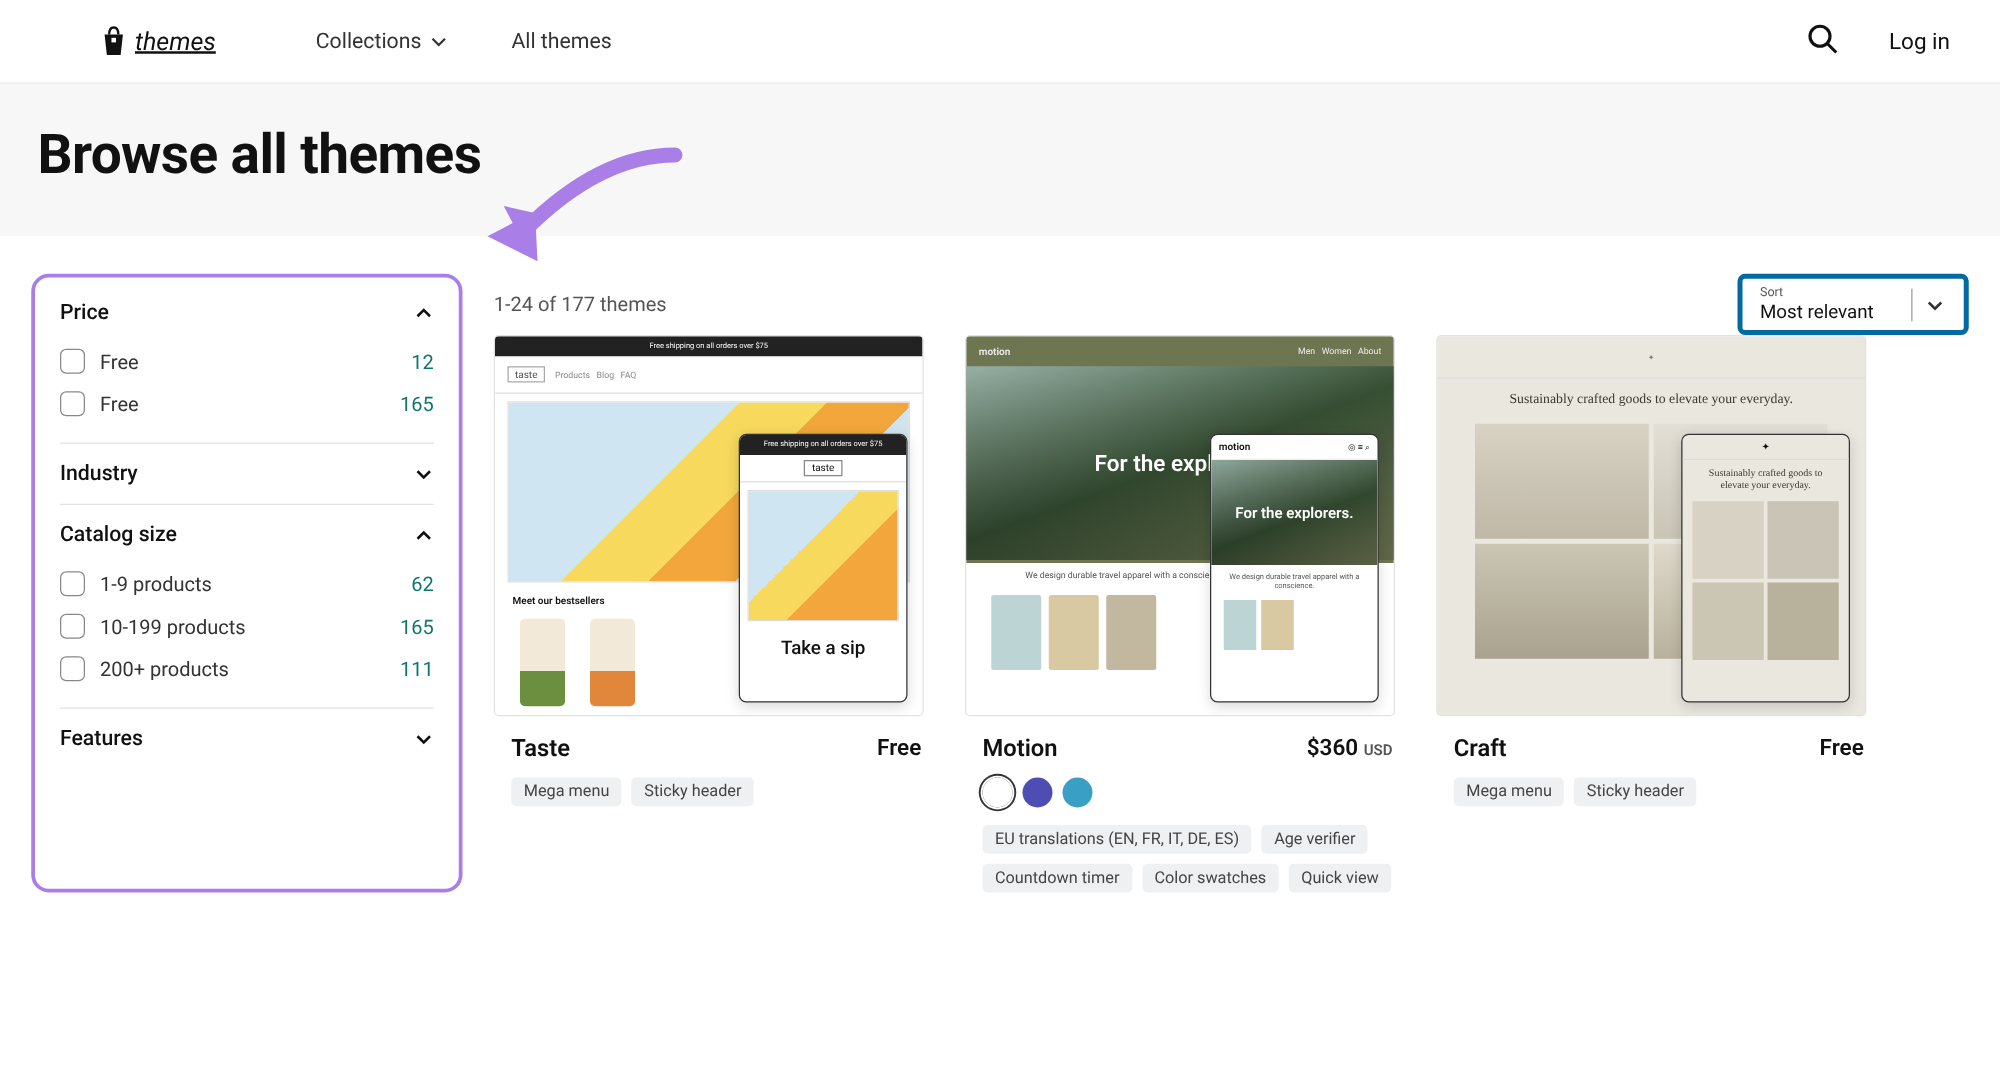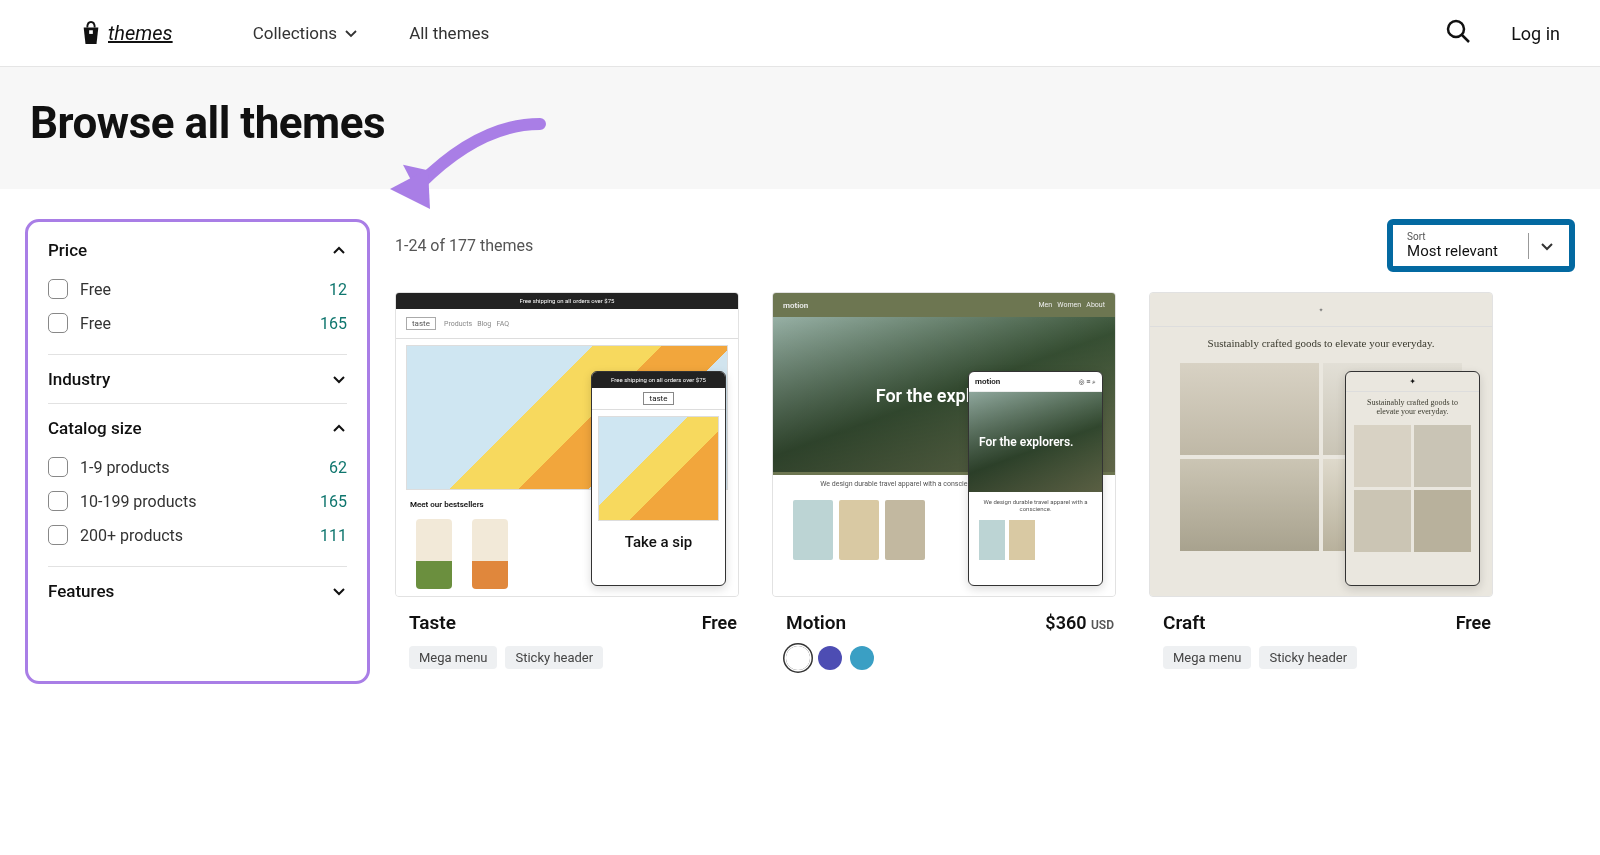--- a/index.html
+++ b/index.html
@@ -22,23 +22,23 @@
 .filter:last-child { border-bottom: none; padding-bottom: 6px; }
 .filter:first-child { padding-top: 0; }
 .filter-head { display: flex; justify-content: space-between; align-items: center; cursor: pointer; font-size: 17px; font-weight: 500; }
 .filter-opts { margin-top: 12px; }
 .filter-opt { display: flex; align-items: center; padding: 7px 0; cursor: pointer; }
 .checkbox { width: 20px; height: 20px; border: 1.5px solid #888; border-radius: 5px; margin-right: 12px; flex-shrink: 0; }
 .opt-label { font-size: 16px; color: #333; flex: 1; }
 .opt-count { font-size: 16px; color: #0f766e; }
 .chev { width: 16px; height: 16px; }
 .main { flex: 1; }
-.main-head { display: flex; justify-content: space-between; align-items: center; margin-bottom: 20px; }
+.main-head { display: flex; justify-content: space-between; align-items: center; }
 .results-count { font-size: 16px; color: #555; }
-.sort { border: 6px solid #0369a1; border-radius: 6px; padding: 6px 14px; display: flex; align-items: center; gap: 30px; cursor: pointer; min-width: 185px; }
+.sort { border: 4px solid #0369a1; border-radius: 6px; padding: 6px 14px; display: flex; align-items: center; gap: 30px; cursor: pointer; min-width: 185px; }
 .sort-inner { display: flex; flex-direction: column; }
 .sort-label { font-size: 10px; color: #555; }
 .sort-value { font-size: 15px; }
 .sort-divider { width: 1px; height: 26px; background: #999; }
 .grid { display: flex; gap: 33px; }
 .card { width: 344px; }
 .card-img { width: 100%; height: 305px; border: 1px solid #e2e2e2; border-radius: 4px; background: #f4f4f4; position: relative; overflow: hidden; }
 .card-meta { padding: 14px 2px 0 14px; }
 .card-row1 { display: flex; justify-content: space-between; align-items: center; margin-bottom: 12px; }
 .card-name { font-size: 19px; font-weight: 600; }
@@ -238,39 +238,46 @@
               <div style="width:40px;height:60px;background:#bcd4d4;border-radius:2px"></div>
               <div style="width:40px;height:60px;background:#d9c9a3;border-radius:2px"></div>
               <div style="width:40px;height:60px;background:#c2b8a0;border-radius:2px"></div>
             </div>
           </div>
           <div class="preview-mobile">
             <div style="height:20px;display:flex;align-items:center;padding:0 6px;font-size:8px;justify-content:space-between;border-bottom:1px solid #eee">
               <span style="font-weight:600">motion</span>
               <span style="font-size:7px">◎ ≡ ⌕</span>
             </div>
-            <div style="height:100px;background:linear-gradient(rgba(0,0,0,0.15),rgba(0,0,0,0.35)),linear-gradient(160deg,#a8c4b8,#3e5a3a 55%,#8a9267);display:flex;align-items:center;">
+            <div style="height:84px;background:linear-gradient(rgba(0,0,0,0.15),rgba(0,0,0,0.35)),linear-gradient(160deg,#a8c4b8,#3e5a3a 55%,#8a9267);display:flex;align-items:center;justify-content:center">
               <span style="color:#fff;font-size:12px;font-weight:600;text-align:center;padding:0 10px">For the explorers.</span>
             </div>
             <div style="font-size:6px;text-align:center;padding:6px 10px;color:#555">We design durable travel apparel with a conscience.</div>
             <div style="display:flex;gap:4px;padding:2px 10px">
               <div style="width:26px;height:40px;background:#bcd4d4"></div>
               <div style="width:26px;height:40px;background:#d9c9a3"></div>
             </div>
           </div>
         </div>
         <div class="card-meta">
           <div class="card-row1">
             <span class="card-name">Motion</span>
             <span class="card-price"><span>$360</span> <span class="usd">USD</span></span>
           </div>
           <div class="swatches">
             <div class="swatch sel" style="#7a7c3c"></div>
             <div class="swatch" style="background:#4d4db3"></div>
             <div class="swatch" style="background:#3a9fc4"></div>
+          </div>
+          <div class="tags">
+            <span class="tag">EU translations (EN, FR, IT, DE, ES)</span>
+            <span class="tag">Age verifier</span>
+            <span class="tag">Countdown timer</span>
+            <span class="tag">Color swatches</span>
+            <span class="tag">Quick view</span>
           </div>
         </div>
       </div>
 
       <div class="card">
         <div class="card-img">
           <div class="preview-desktop" style="background:#eae7df">
             <div style="height:34px;display:flex;align-items:center;justify-content:center;font-size:6px;color:#777;gap:10px;border-bottom:1px solid #ddd">
               <span>✦</span>
             </div>

